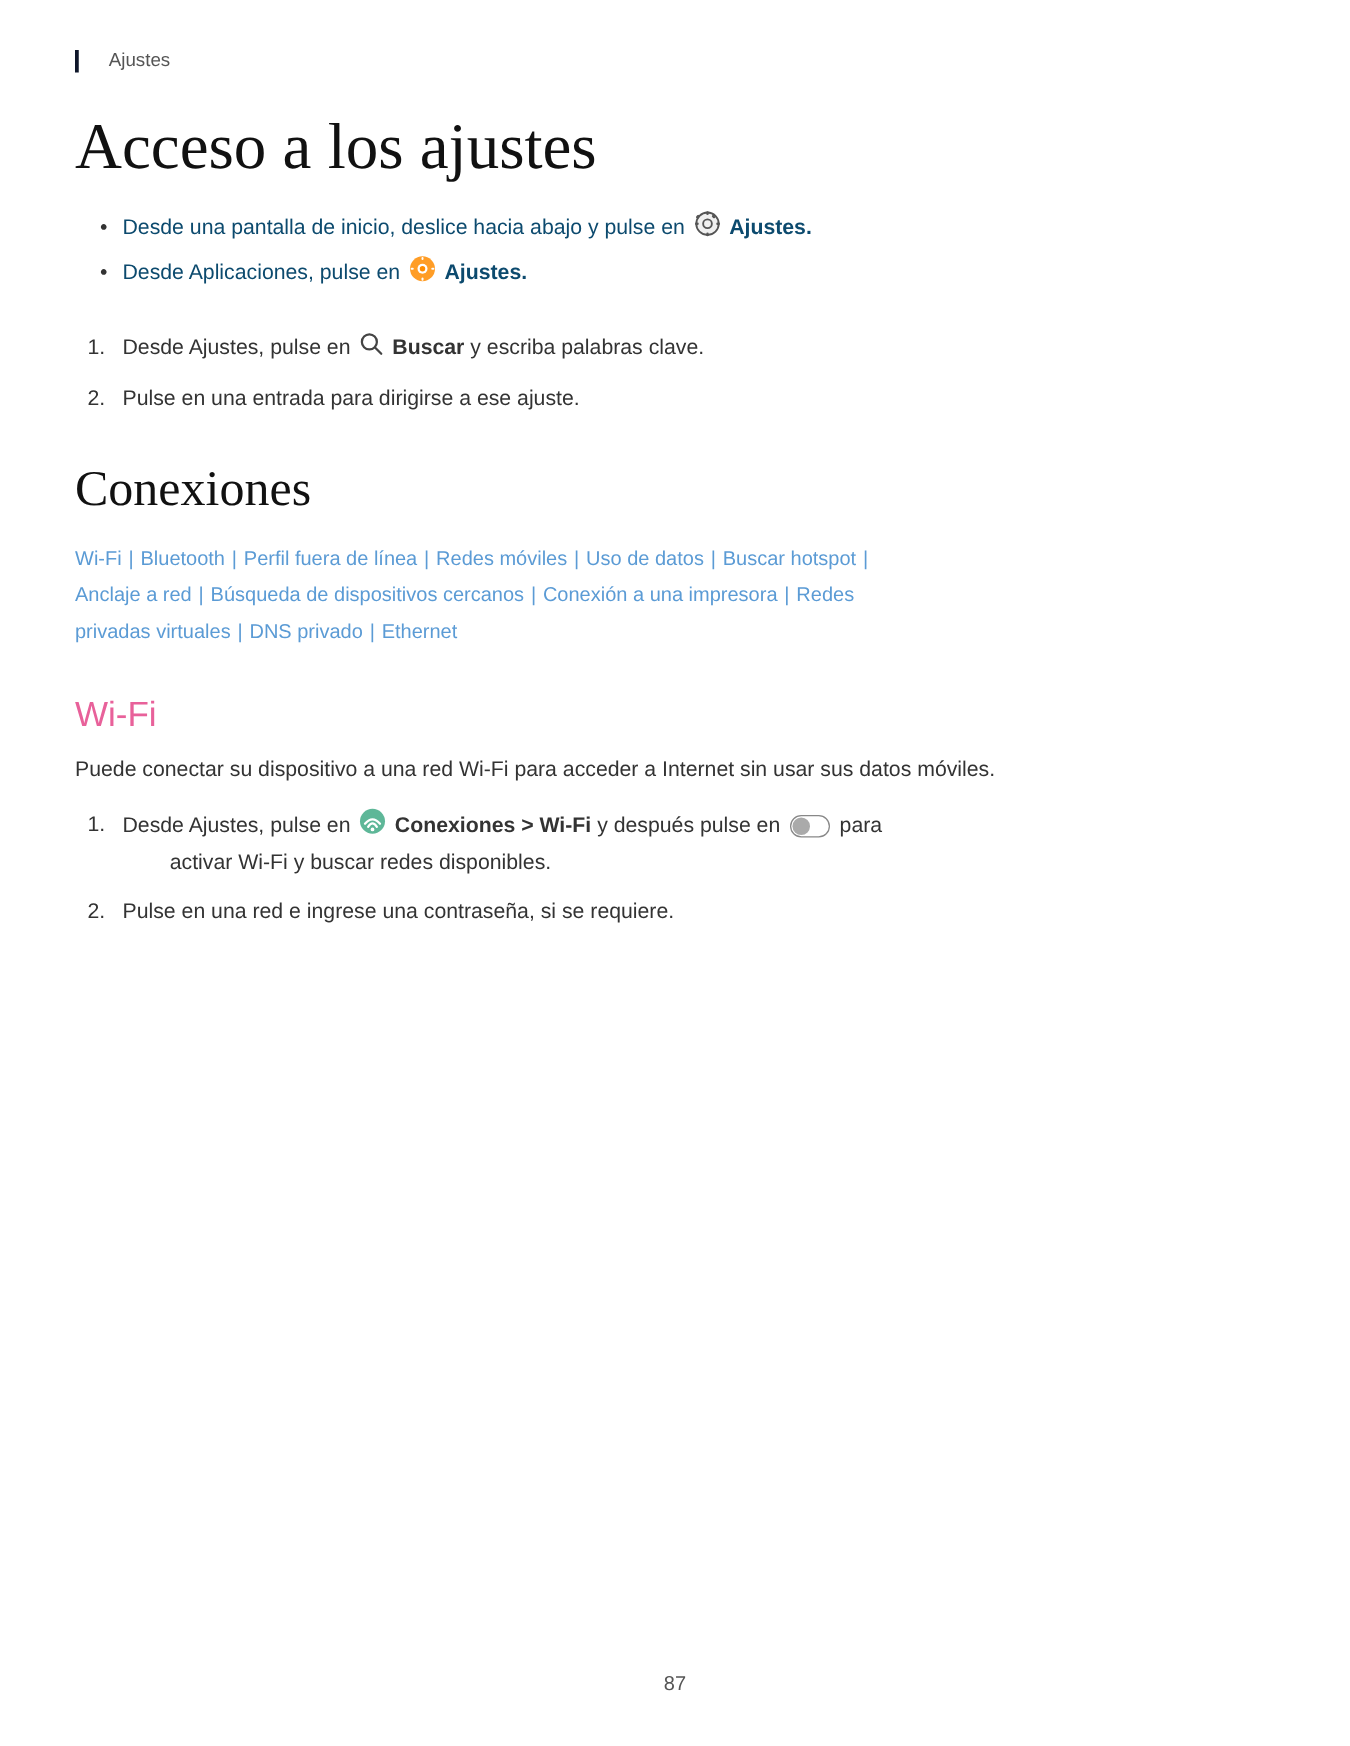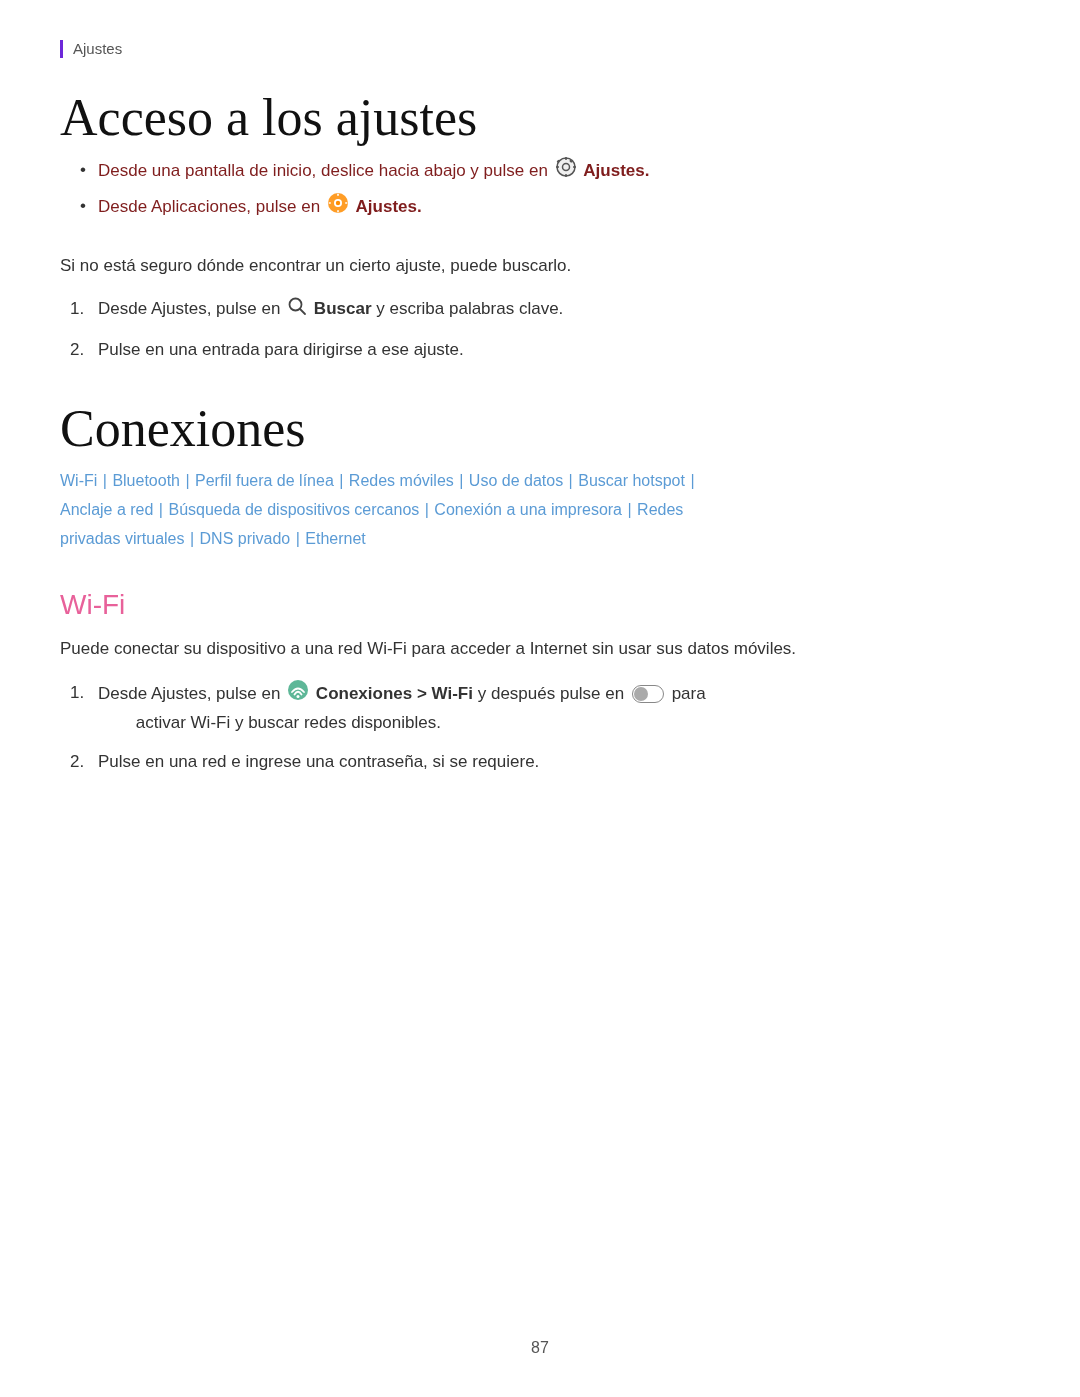--- a/index.html
+++ b/index.html
@@ -12,58 +12,58 @@
       font-family: 'Georgia', 'Times New Roman', serif;
       background: #ffffff;
       color: #1a1a1a;
       width: 1080px;
       min-height: 1397px;
       position: relative;
       padding: 30px 60px 60px 60px;
     }
 
     .breadcrumb-bar {
-      border-left: 3px solid #6d28d9;
-      padding-left: 10px;
+      border-left: 3px solid #0f172a;
+      padding-left: 24px;
       margin-bottom: 30px;
       margin-top: 10px;
     }
 
     .breadcrumb-text {
       font-size: 15px;
       color: #555;
       font-family: Arial, sans-serif;
     }
 
     .main-title {
       font-size: 52px;
       font-weight: 400;
       color: #111;
-      margin-bottom: 8px;
+      margin-bottom: 20px;
       font-family: 'Georgia', serif;
       line-height: 1.15;
     }
 
     .intro-text {
       font-size: 17px;
       color: #333;
       margin-bottom: 16px;
       font-family: Arial, sans-serif;
       line-height: 1.6;
     }
 
     .bullet-list {
       list-style: none;
       margin-left: 20px;
       margin-bottom: 30px;
     }
 
     .bullet-list li {
       font-size: 17px;
-      color: #7f1d1d;
+      color: #0c4a6e;
       font-family: Arial, sans-serif;
       line-height: 1.6;
       margin-bottom: 6px;
       position: relative;
       padding-left: 18px;
     }
 
     .bullet-list li::before {
       content: '•';
       position: absolute;
@@ -111,24 +111,24 @@
       position: absolute;
       left: 0;
       font-weight: normal;
     }
 
     .section-divider {
       margin: 36px 0 20px 0;
     }
 
     .chapter-title {
-      font-size: 52px;
+      font-size: 40px;
       font-weight: 400;
       color: #111;
-      margin-bottom: 8px;
+      margin-bottom: 20px;
       font-family: 'Georgia', serif;
       line-height: 1.15;
     }
 
     .link-nav {
       font-size: 16px;
       font-family: Arial, sans-serif;
       line-height: 1.8;
       margin-bottom: 36px;
       color: #5b9bd5;
@@ -236,21 +236,20 @@
             <rect x="18" y="10.2" width="2.5" height="1.6" rx="0.8"></rect>
           </g>
         </svg>
       </span>
       <span class="bold">Ajustes.</span>
     </li>
   </ul>
 </div>
 
 <div class="sub-section">
-  <p class="intro-text">Si no está seguro dónde encontrar un cierto ajuste, puede buscarlo.</p>
 
   <ol class="numbered-list">
     <li>
       <span class="num">1.</span>
       Desde Ajustes, pulse en
       <span class="svg-icon">
         <svg width="20" height="20" viewBox="0 0 20 20" xmlns="http://www.w3.org/2000/svg">
           <circle cx="8.5" cy="8.5" r="6" stroke="#444" stroke-width="1.8" fill="none"></circle>
           <line x1="13" y1="13" x2="18" y2="18" stroke="#444" stroke-width="1.8" stroke-linecap="round"></line>
         </svg>

